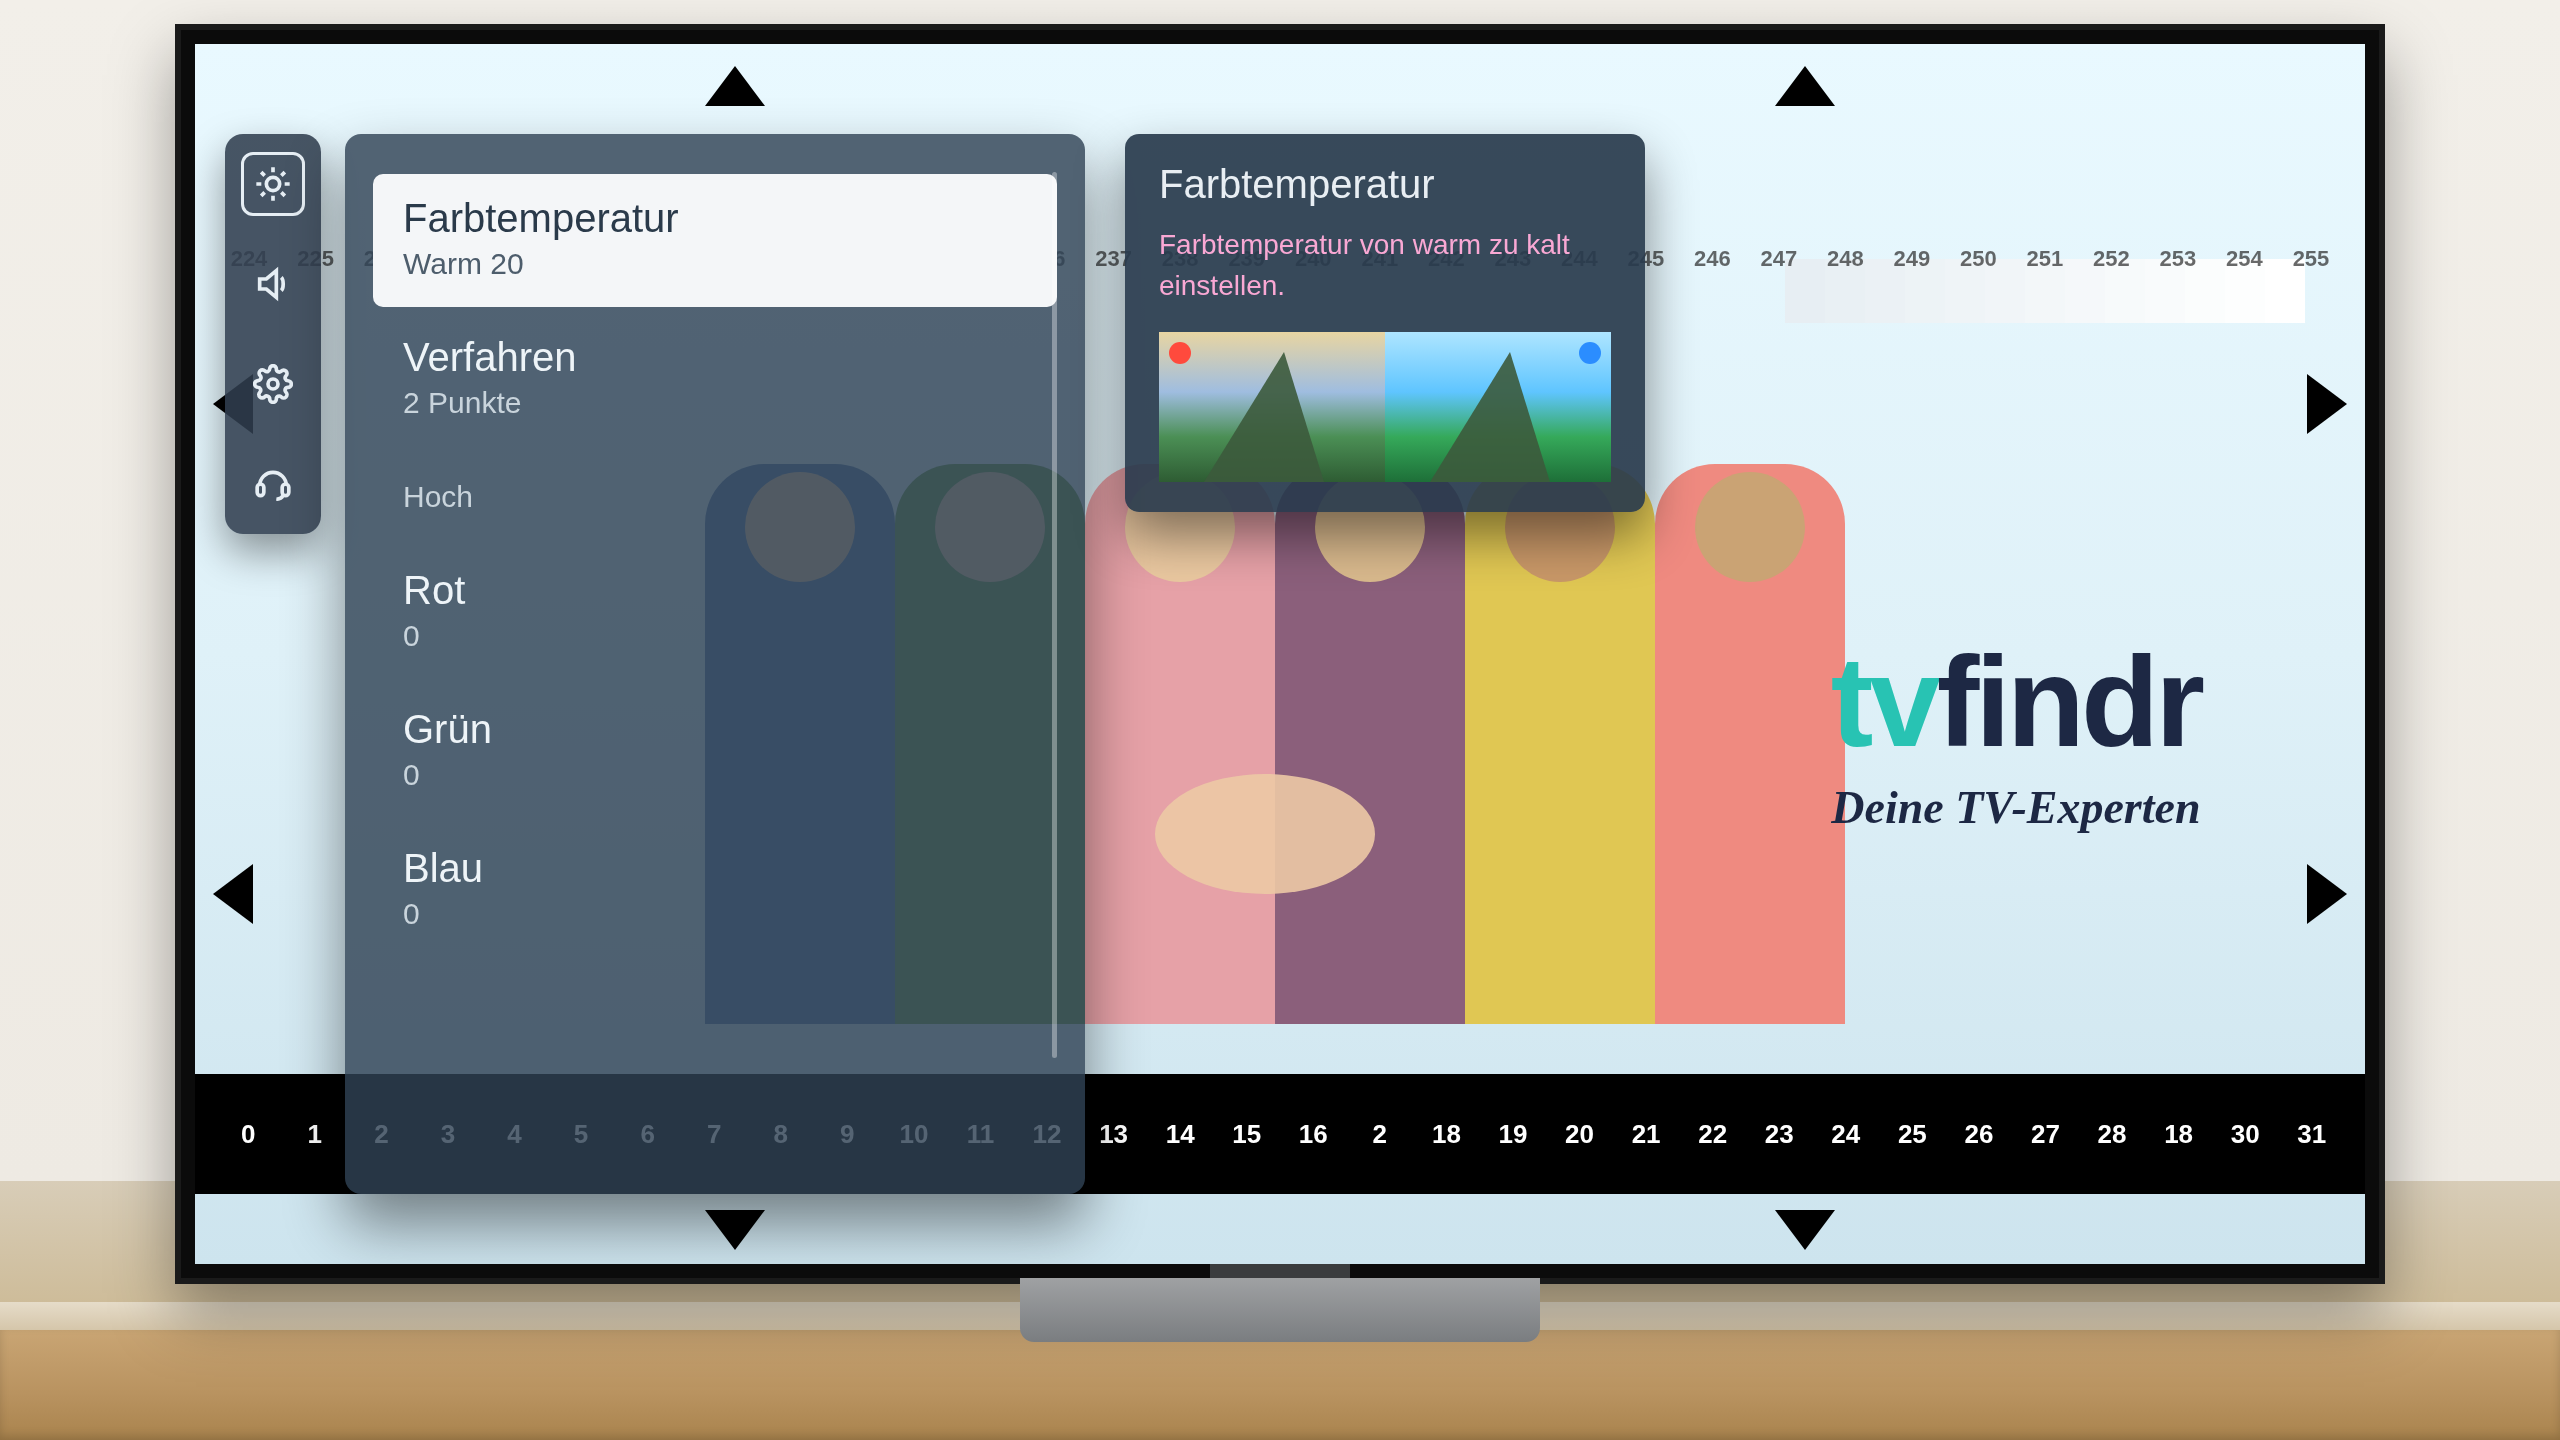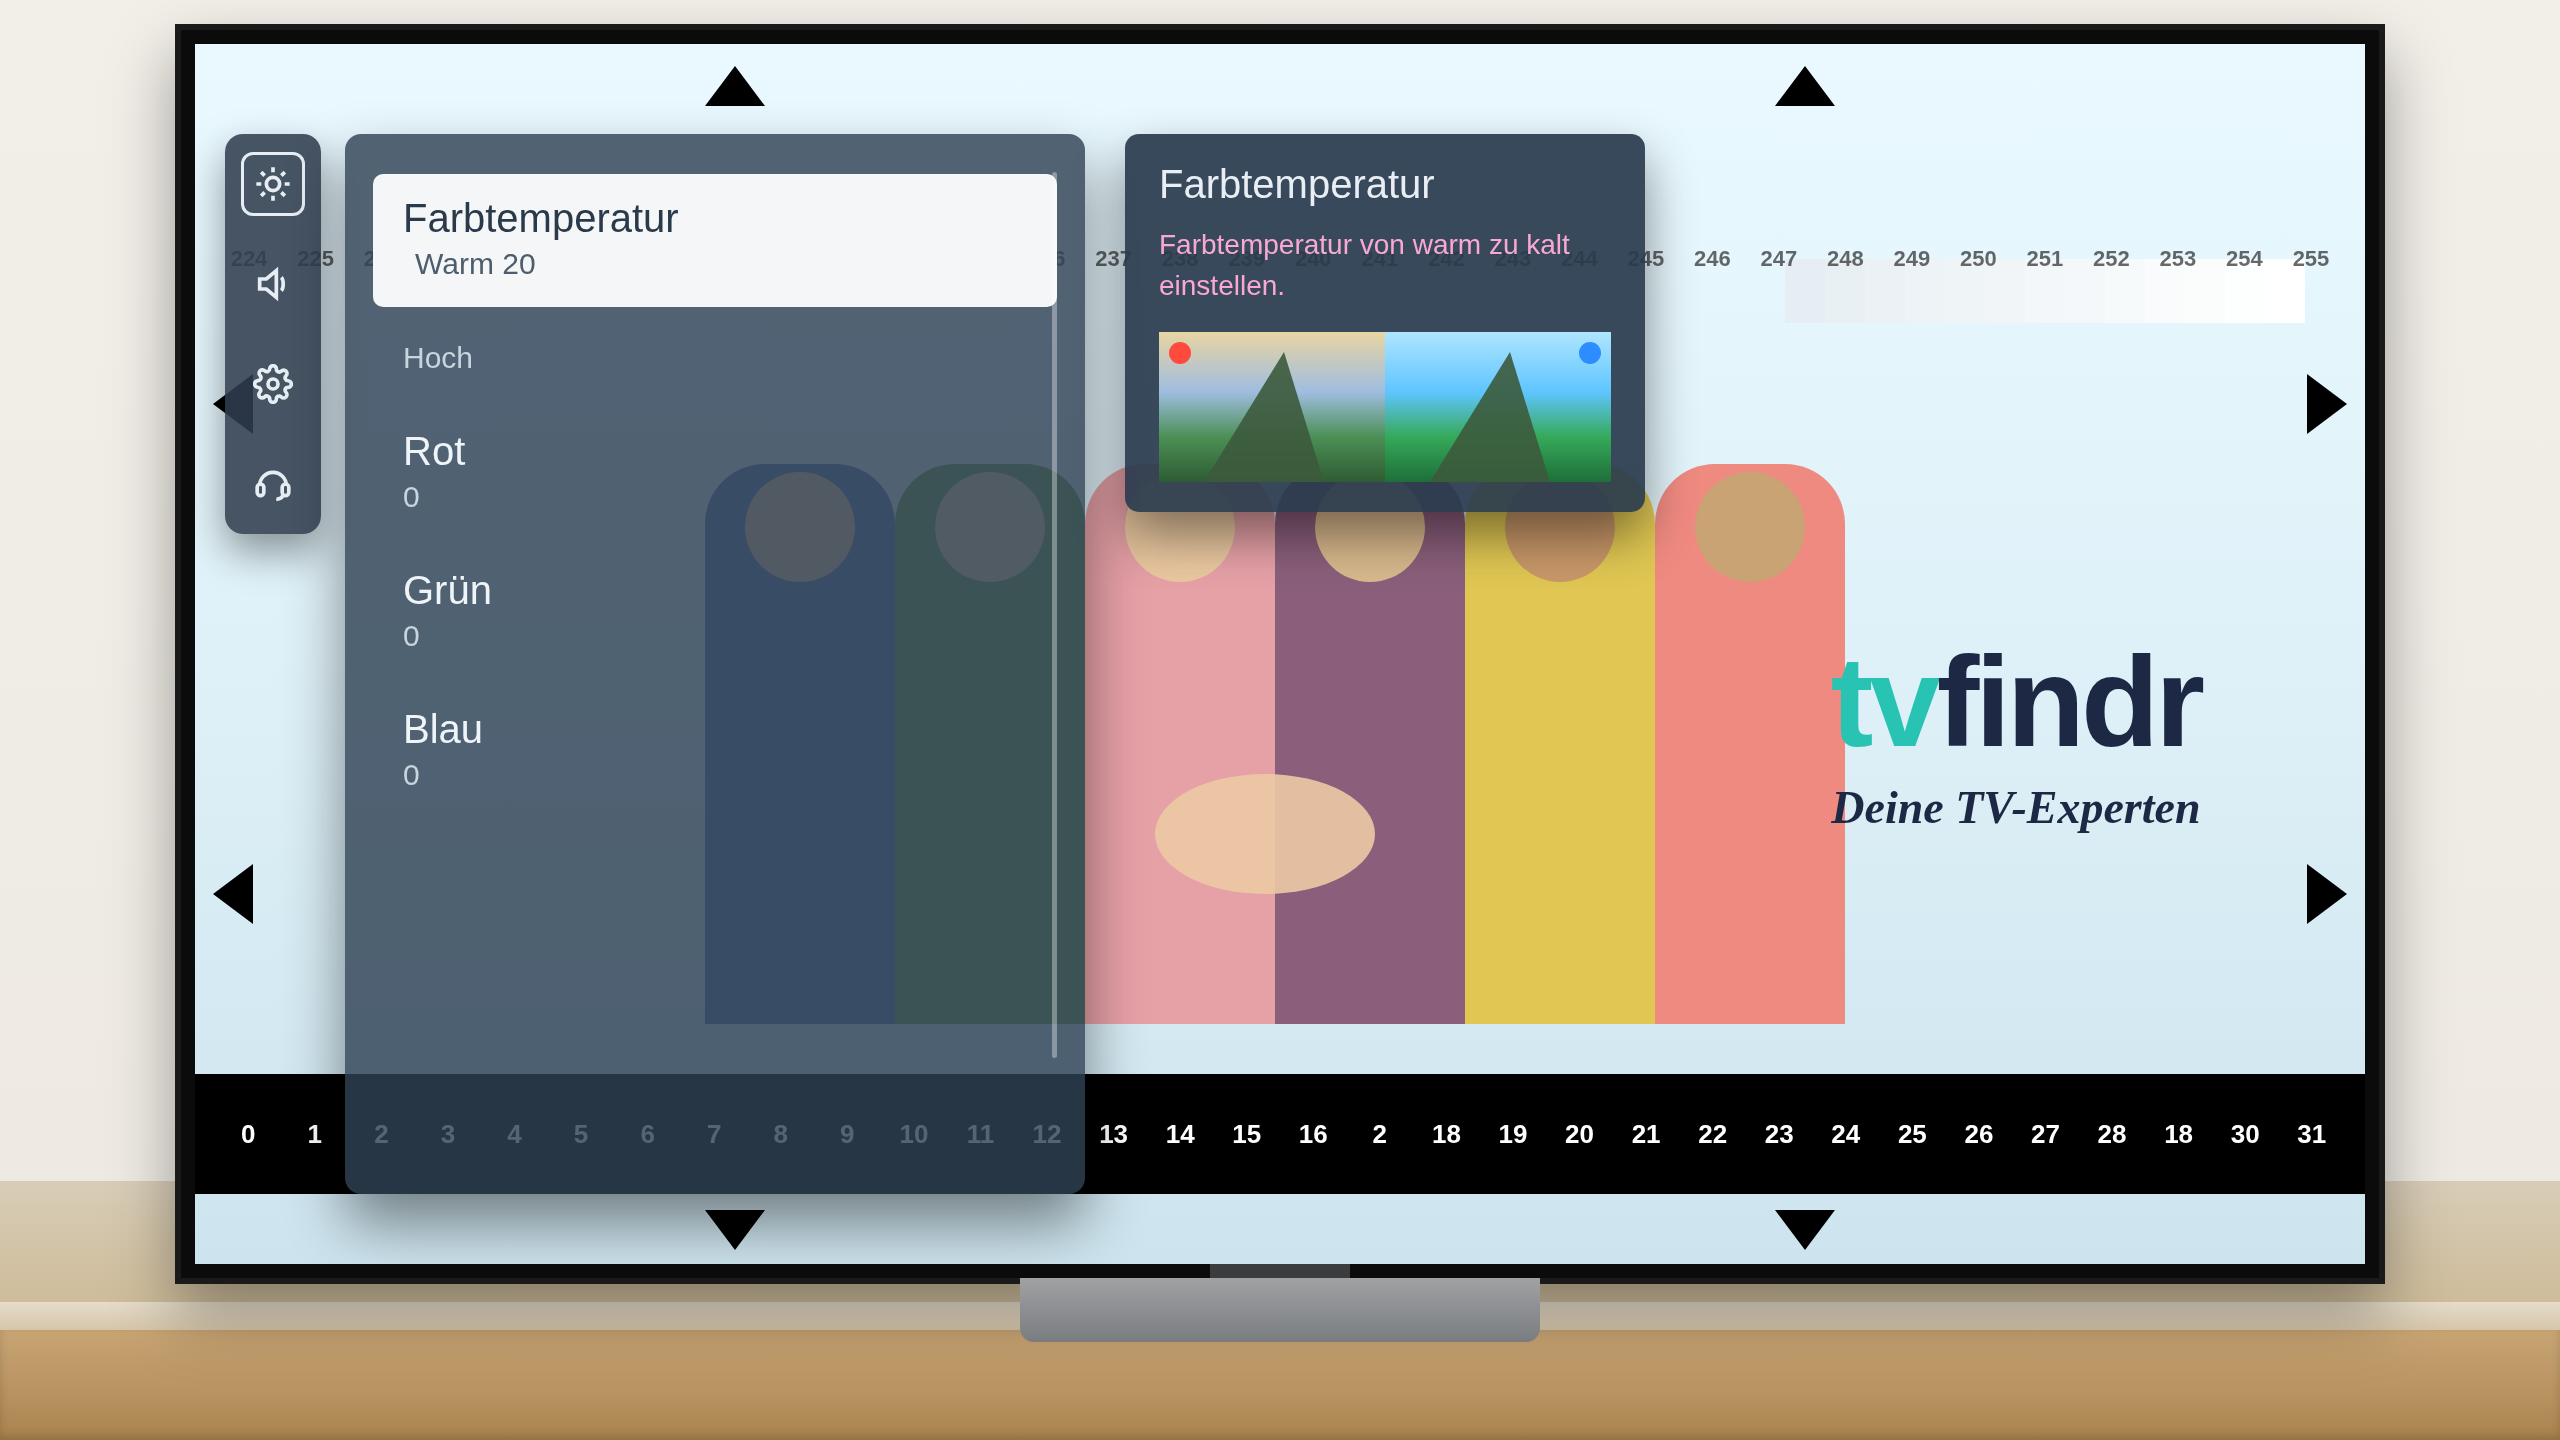--- a/index.html
+++ b/index.html
@@ -172,21 +172,21 @@
     border-radius: 10px;
     margin-bottom: 6px;
     cursor: pointer;
   }
   .item .label { font-size: 40px; font-weight:400; color:#eef4f8; }
   .item .value { font-size: 30px; color:#c9d4dc; margin-top:6px; }
   .item.selected {
     background:#f4f6f8;
   }
   .item.selected .label { color:#2a3a4a; font-weight:500; }
-  .item.selected .value { color:#4d5d6c;margin-left:12px; }
+  .item.selected .value { color:#4d5d6c; }
 
   
   .info {
     position:absolute; left: 930px; top: 90px;
     width: 520px; background: rgba(40,58,76,.92);
     border-radius:14px; color:#e8eef3; padding: 28px 34px 30px;
     box-shadow: 0 24px 50px rgba(0,0,0,.45);
   }
   .info-title { font-size: 40px; font-weight:500; margin-bottom:18px; }
   .info-desc { font-size: 28px; line-height:1.45; margin-bottom:26px; color:#f9a8d4; }
@@ -373,20 +373,24 @@
       </div>
     </div>
 
     <div class="panel">
       <div class="panel-body" id="panel-items">
           <div class="item selected">
             <div class="label">Farbtemperatur</div>
             <div class="value">Warm 20</div>
           </div>
           <div class="item">
+            <div class="label">Verfahren</div>
+            <div class="value">2 Punkte</div>
+          </div>
+          <div class="item">
             <div class="value">Hoch</div>
           </div>
           <div class="item">
             <div class="label">Rot</div>
             <div class="value">0</div>
           </div>
           <div class="item">
             <div class="label">Grün</div>
             <div class="value">0</div>
           </div>

